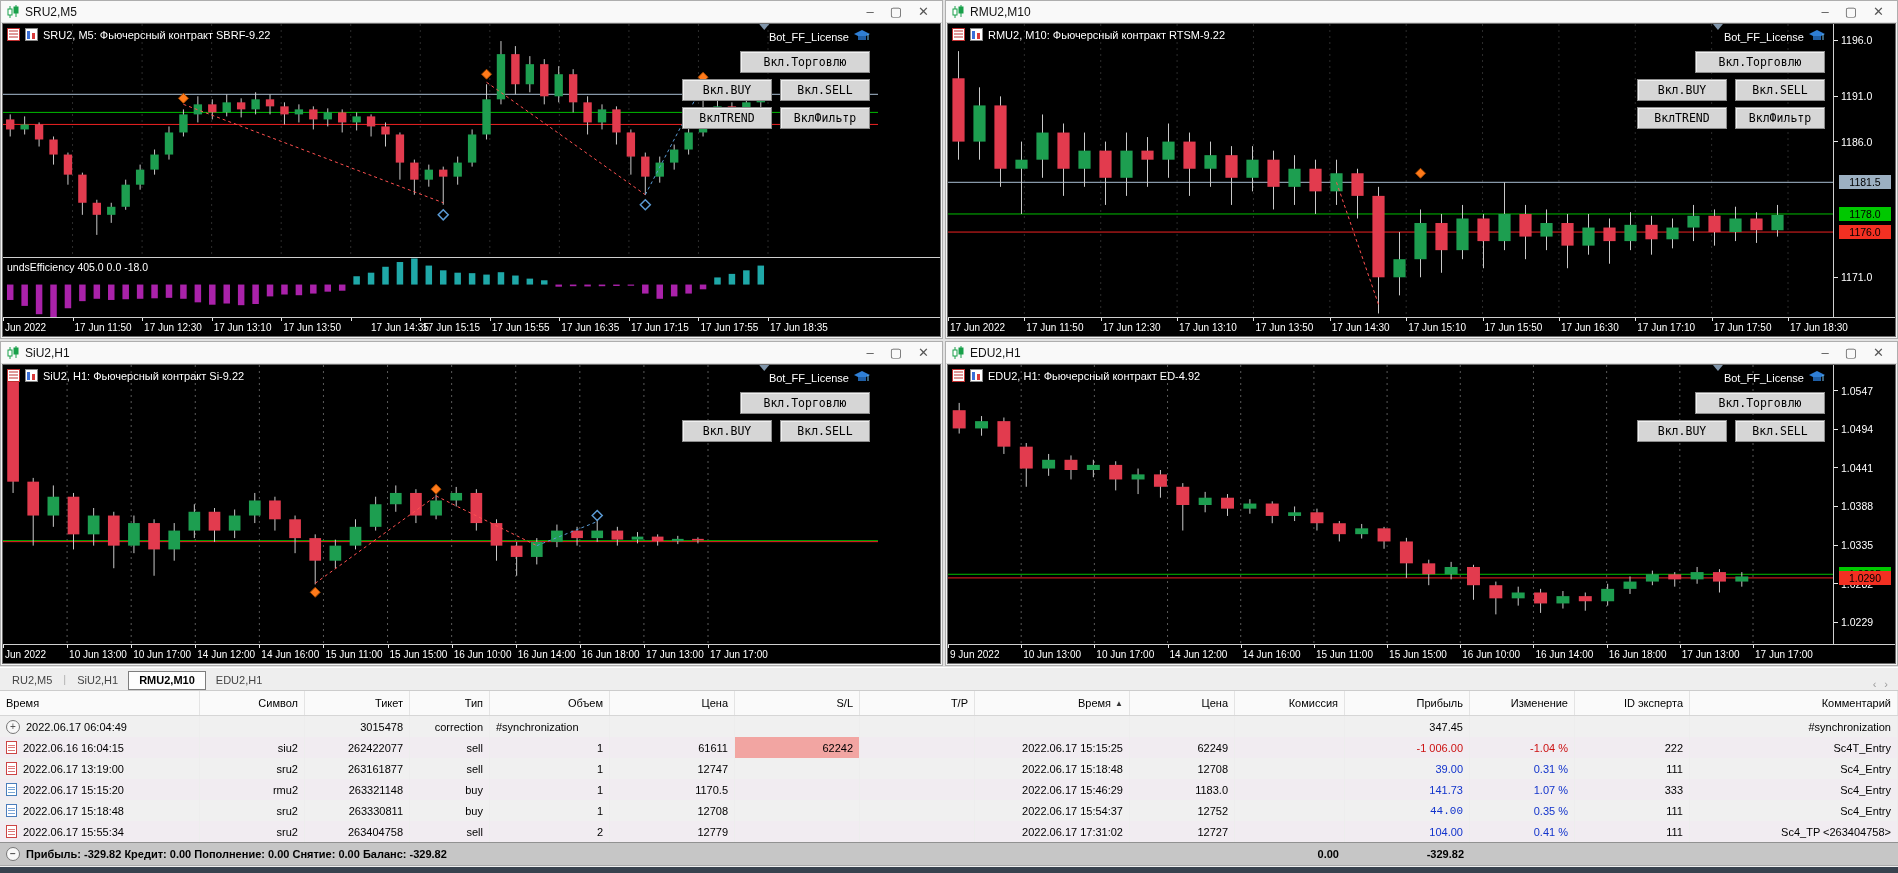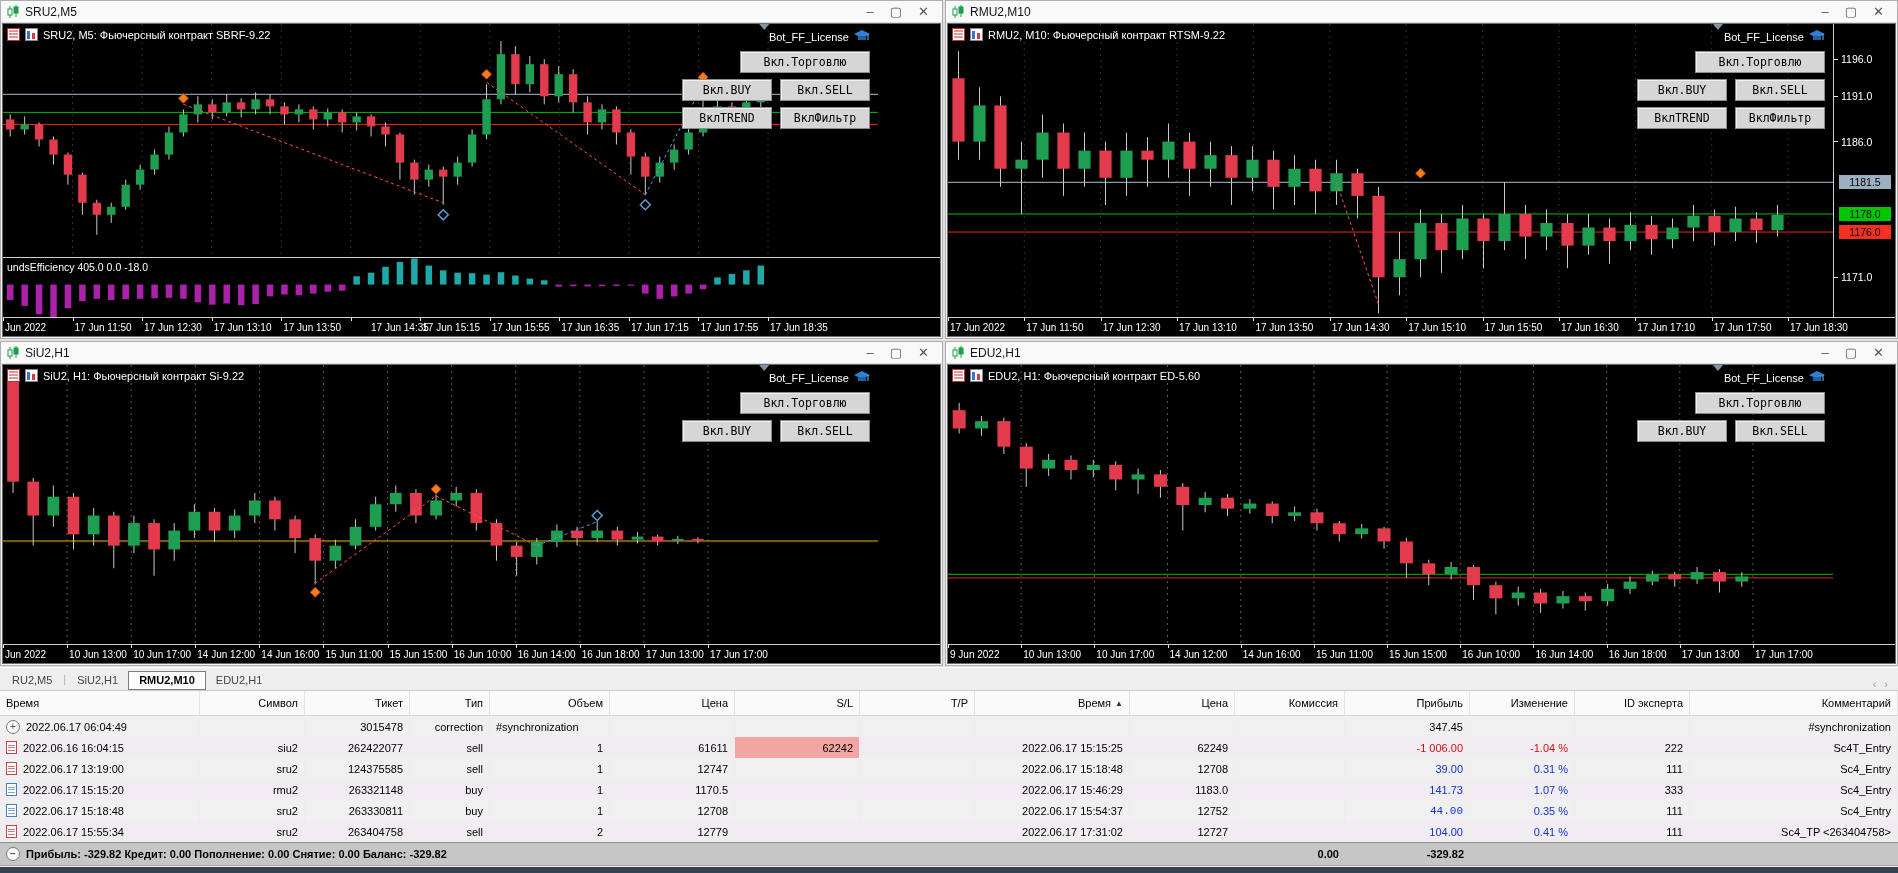--- a/index.html
+++ b/index.html
@@ -483,21 +483,21 @@
             <div class="btnrow">
               <div class="cbtn" style="width: 88px;">Вкл.BUY</div>
               <div class="cbtn" style="width: 88px;">Вкл.SELL</div>
             </div>
             <div class="btnrow">
               <div class="cbtn" style="width: 88px;">ВклTREND</div>
               <div class="cbtn" style="width: 88px;">ВклФильтр</div>
             </div>
           </div>
           <div class="paxis" style="left: 885px; width: 62px; height: 294px;">
-            <span class="ptick" style="top: 29px;">1196.0</span>
+            <span class="ptick" style="top: 10px;">1196.0</span>
             <span class="ptick" style="top: 66.3692px;">1191.0</span>
             <span class="ptick" style="top: 111.6px;">1186.0</span>
             <span class="ptick" style="top: 247.292px;">1171.0</span>
             <span class="pbadge" style="top: 151.308px; background: rgb(156, 176, 194);">1181.5</span>
             <span class="pbadge" style="top: 182.969px; background: rgb(0, 200, 0);">1178.0</span>
             <span class="pbadge" style="top: 201.062px; background: rgb(243, 48, 34);">1176.0</span>
           </div>
           <div class="taxis">
             <span class="tlab" style="left: 2px;">17 Jun 2022</span>
             <span class="ttick" style="left: 0px;"></span>
@@ -802,38 +802,49 @@
               <rect x="0.5" y="0.5" width="12" height="12" fill="#fff" stroke="#c03030"></rect>
               <line x1="2" y1="3" x2="11" y2="3" stroke="#c03030"></line>
               <line x1="2" y1="6" x2="11" y2="6" stroke="#c03030"></line>
               <line x1="2" y1="9" x2="11" y2="9" stroke="#c03030"></line>
             </svg>
             <svg width="13" height="13">
               <rect x="0.5" y="0.5" width="12" height="12" fill="#fff" stroke="#888"></rect>
               <rect x="2" y="3" width="3" height="8" fill="#3a6fd8"></rect>
               <rect x="7" y="5" width="3" height="6" fill="#d83a3a"></rect>
             </svg>
-            <span>EDU2, H1:  Фьючерсный контракт ED-5.60</span>
+            <span>EDU2, H1:  Фьючерсный контракт ED-4.92</span>
           </div>
           <div class="lic" style="right: 70px;">
             <span>Bot_FF_License</span>
             <svg width="16" height="13">
               <polygon points="8,0 16,4 8,8 0,4" fill="#2f7fd6"></polygon>
               <rect x="4" y="6" width="8" height="4" fill="#1f5fa6"></rect>
               <line x1="14" y1="4" x2="14" y2="10" stroke="#79c4f2"></line>
             </svg>
           </div>
           <div class="btns" style="right: 70px;">
             <div class="btnrow">
               <div class="cbtn" style="width: 128px;">Вкл.Торговлю</div>
             </div>
             <div class="btnrow">
               <div class="cbtn" style="width: 88px;">Вкл.BUY</div>
               <div class="cbtn" style="width: 88px;">Вкл.SELL</div>
             </div>
+          </div>
+          <div class="paxis" style="left: 885px; width: 62px; height: 280px;">
+            <span class="ptick" style="top: 19.5208px;">1.0547</span>
+            <span class="ptick" style="top: 58.1667px;">1.0494</span>
+            <span class="ptick" style="top: 96.8125px;">1.0441</span>
+            <span class="ptick" style="top: 135.458px;">1.0388</span>
+            <span class="ptick" style="top: 174.104px;">1.0335</span>
+            <span class="ptick" style="top: 212.75px;">1.0282</span>
+            <span class="ptick" style="top: 251.396px;">1.0229</span>
+            <span class="pbadge" style="top: 202.271px; background: rgb(0, 200, 0);">1.0295</span>
+            <span class="pbadge" style="top: 205.917px; background: rgb(243, 48, 34);">1.0290</span>
           </div>
           <div class="taxis">
             <span class="tlab" style="left: 2px;">9 Jun 2022</span>
             <span class="ttick" style="left: 0px;"></span>
             <span class="tlab" style="left: 75.1818px;">10 Jun 13:00</span>
             <span class="ttick" style="left: 73.1818px;"></span>
             <span class="tlab" style="left: 148.364px;">10 Jun 17:00</span>
             <span class="ttick" style="left: 146.364px;"></span>
             <span class="tlab" style="left: 221.545px;">14 Jun 12:00</span>
             <span class="ttick" style="left: 219.545px;"></span>
@@ -1027,21 +1038,21 @@
                 <i style="background: rgb(221, 119, 119);"></i>
                 <i style="background: rgb(221, 119, 119);"></i>
                 <i style="background: rgb(221, 119, 119);"></i>
               </span>
               <span>2022.06.17 13:19:00</span>
             </div>
             <div class="dcell">
               <span>sru2</span>
             </div>
             <div class="dcell">
-              <span>124375585</span>
+              <span>263161877</span>
             </div>
             <div class="dcell">
               <span>sell</span>
             </div>
             <div class="dcell">
               <span>1</span>
             </div>
             <div class="dcell">
               <span>12747</span>
             </div>

